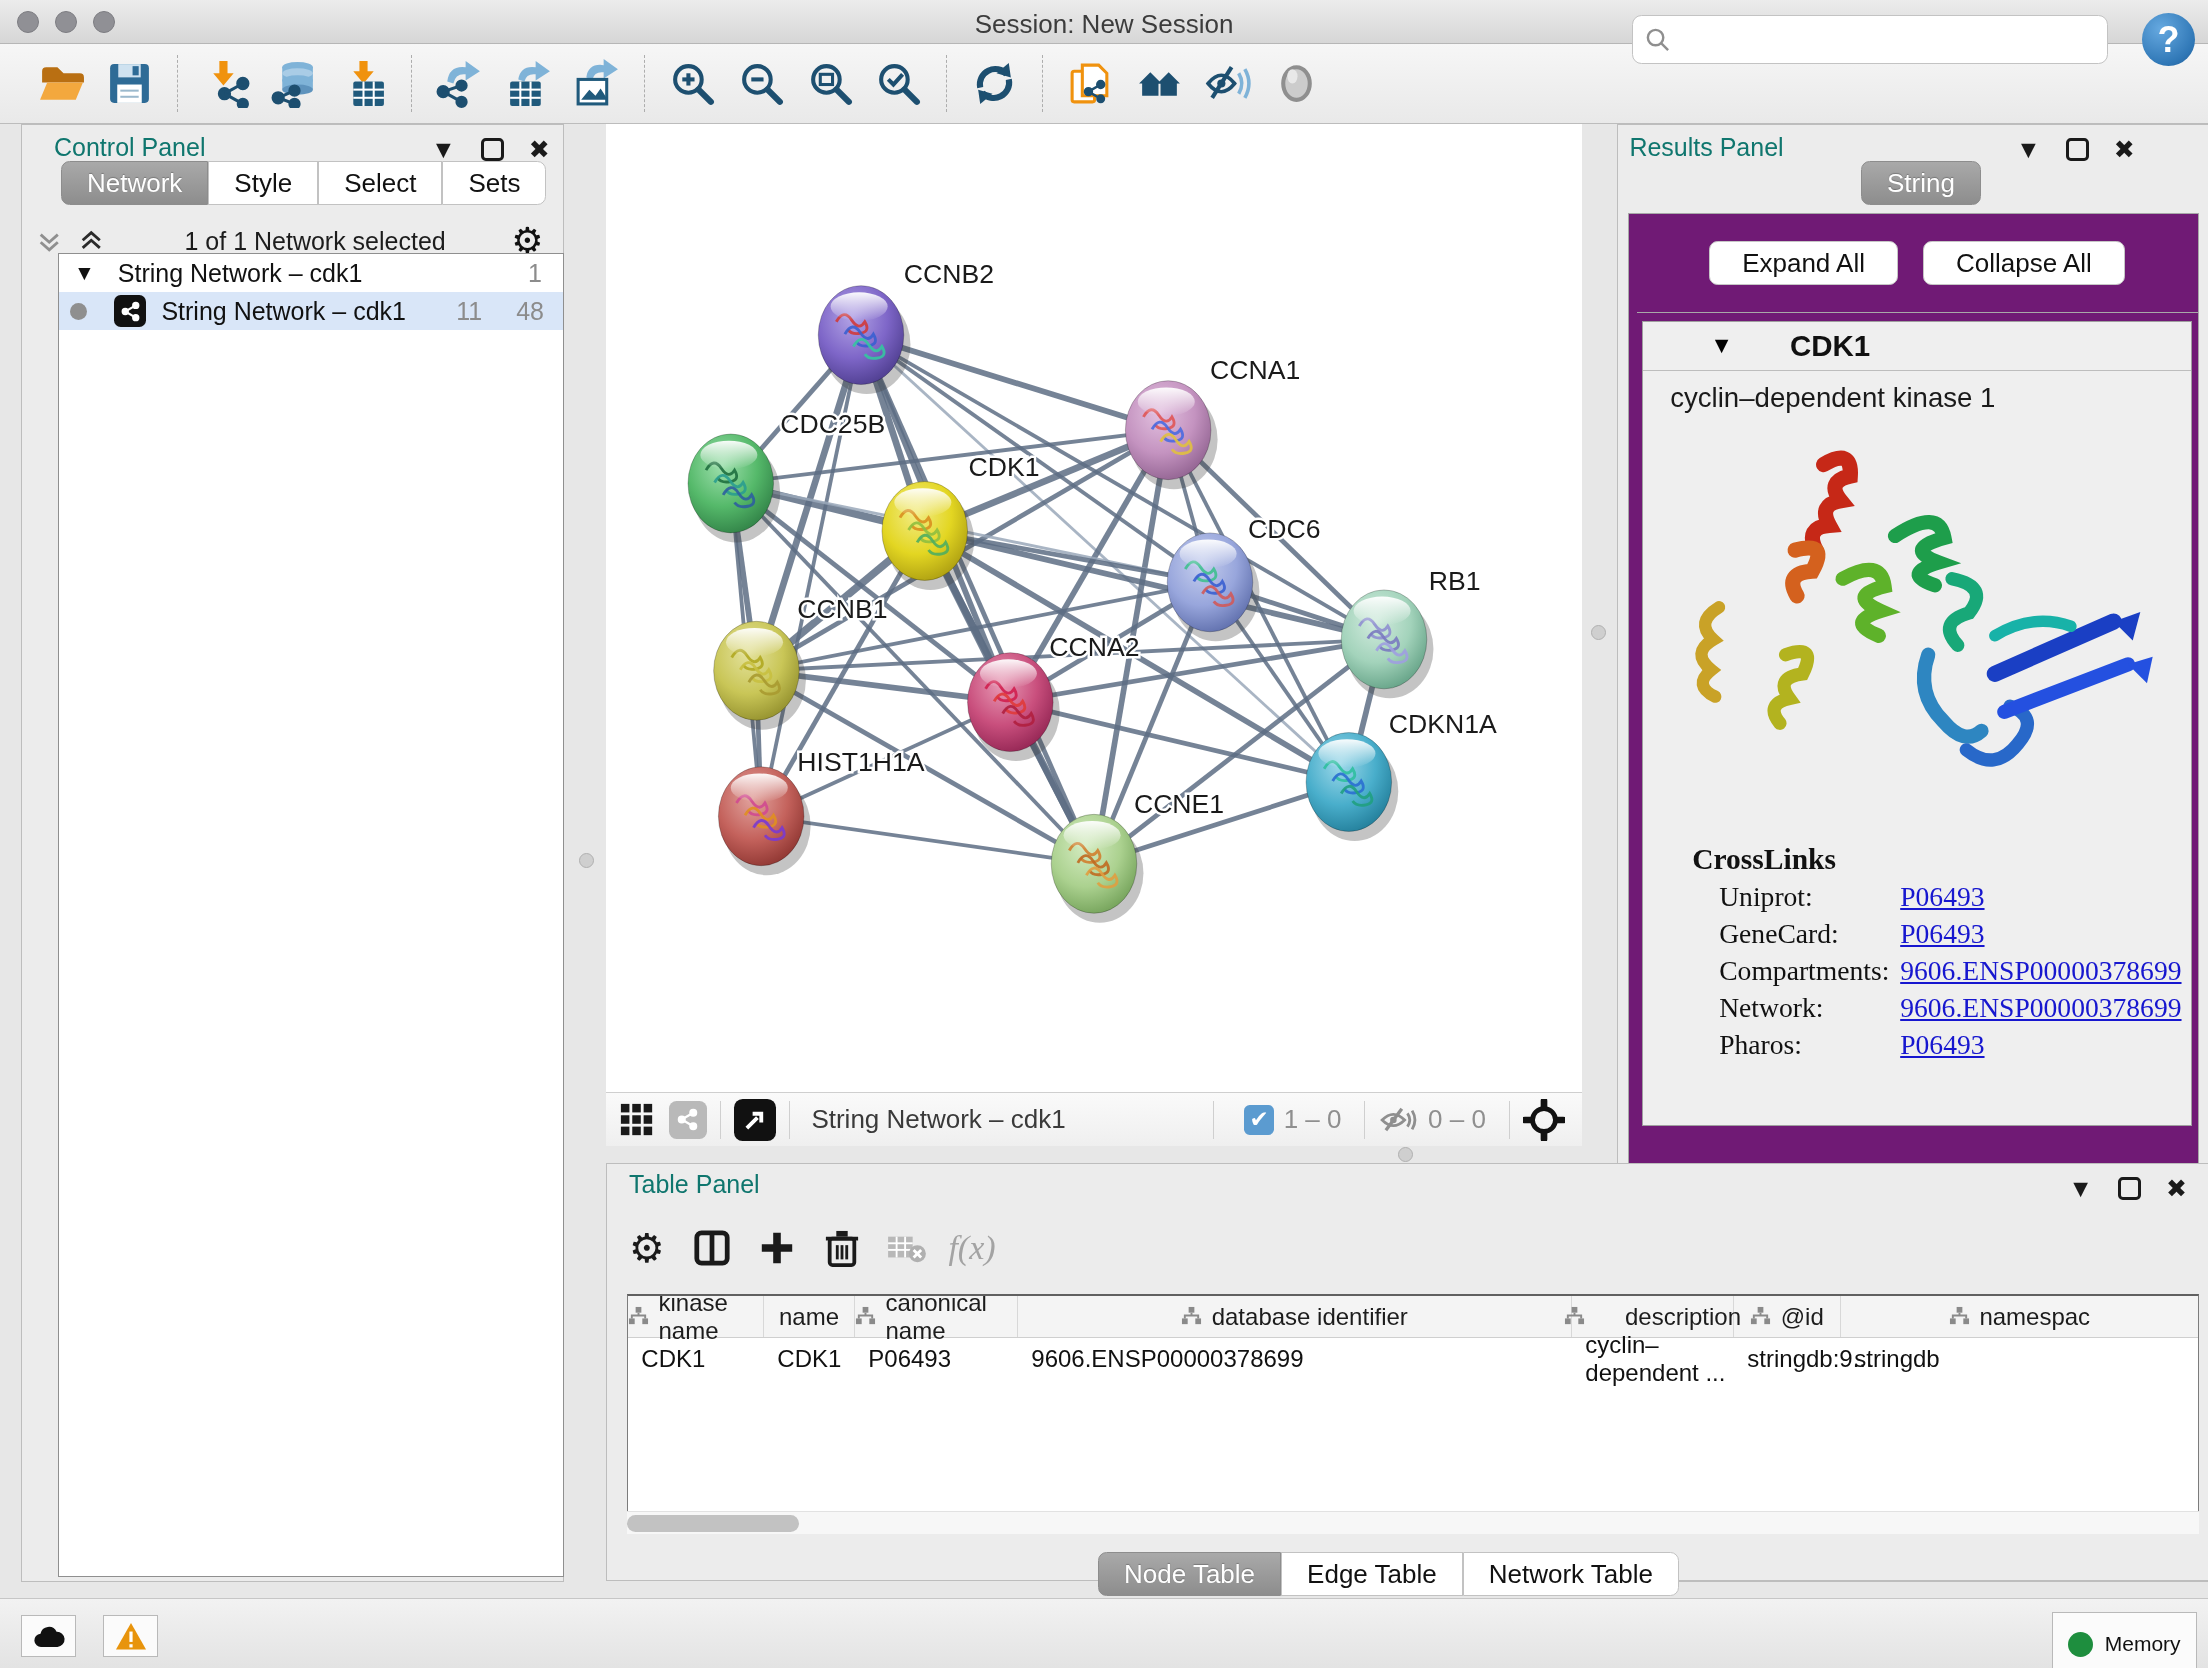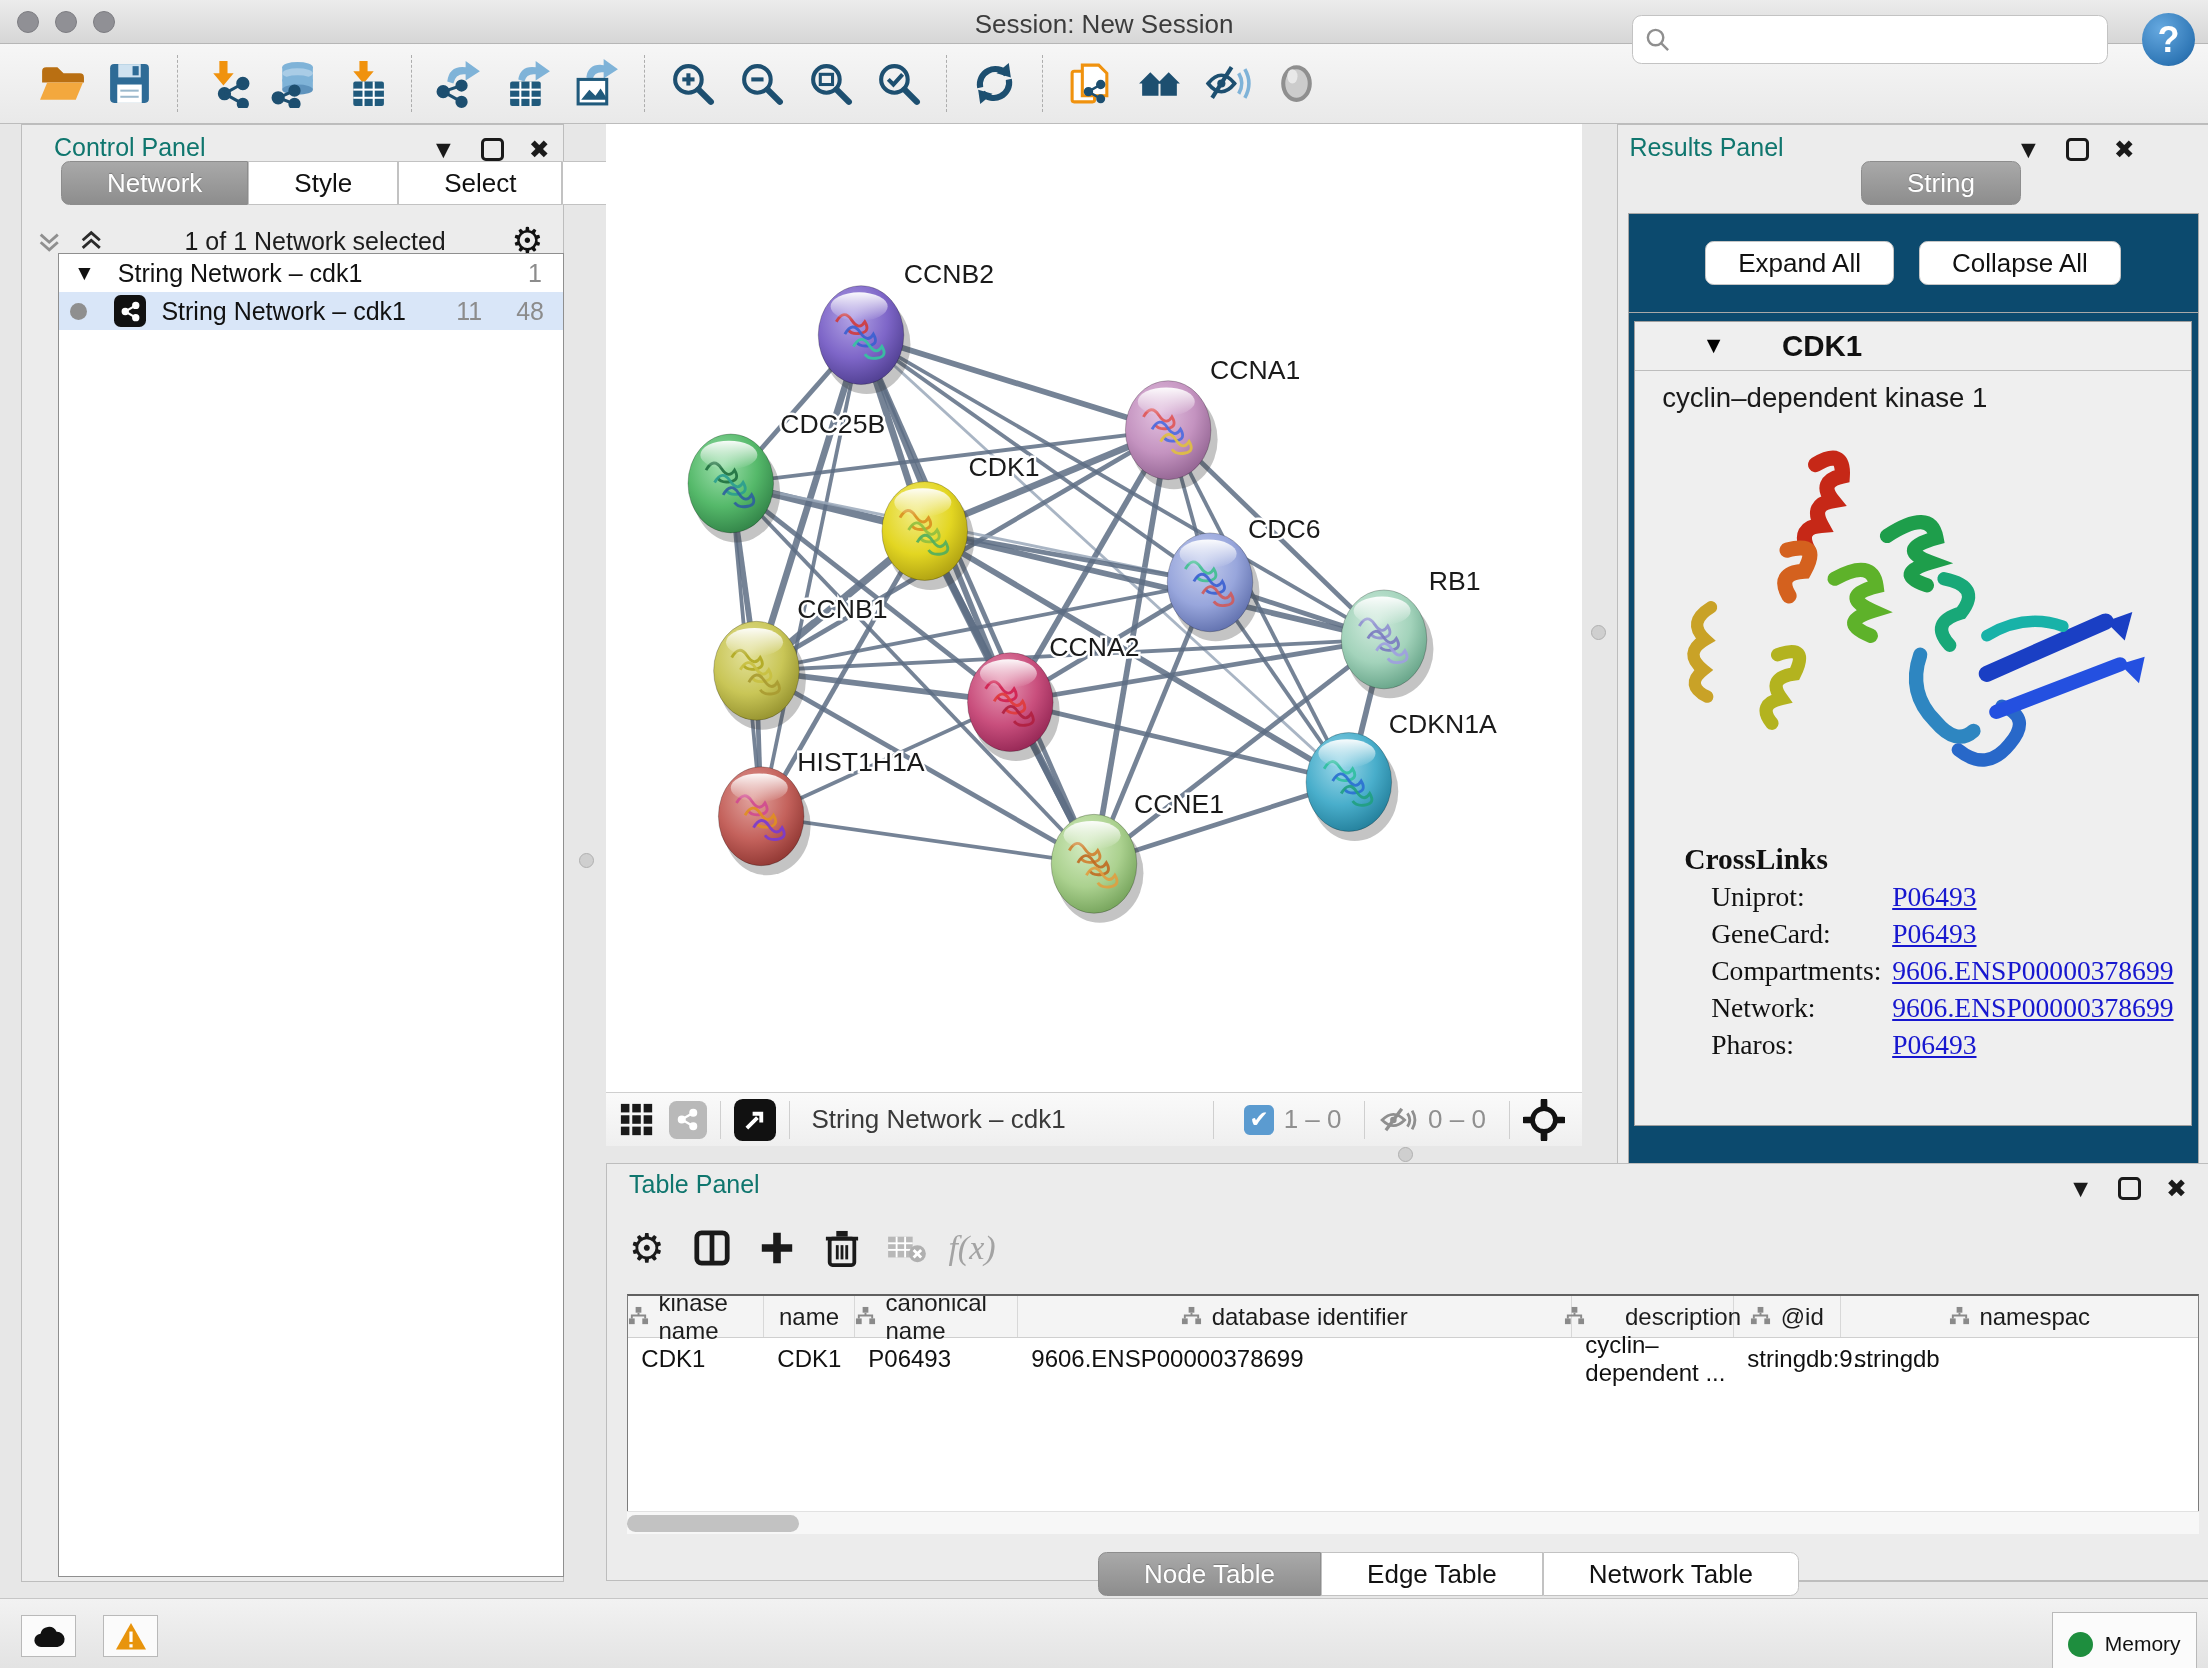--- a/index.html
+++ b/index.html
@@ -26,21 +26,21 @@
     background:radial-gradient(circle at 35% 30%, #66a9e0, #2f77b6 70%, #205a94); color:#fff;
     font-size:36px; font-weight:bold; display:flex; align-items:center; justify-content:center; }
 
   
   .panel-title { font-size:25px; color:#0f766e; }
   .win-icons { position:absolute; display:flex; align-items:center; gap:25px; }
   .wi { font-size:25px; color:#1a1a1a; }
   .wi.square { width:23px; height:23px; border:3.8px solid #1a1a1a; border-radius:4.8px; }
 
   .tab { height:44px; display:inline-flex; align-items:center; justify-content:center;
-    padding:0 45px; font-size:26px; background:#fff; border:1px solid #c2c2c2; color:#111; }
+    padding:0 25px; font-size:26px; background:#fff; border:1px solid #c2c2c2; color:#111; }
   .tab.sel { background:linear-gradient(#a9a9a9,#8d8d8d); color:#fff; border-color:#8d8d8d;
     text-shadow:0 -1px 1px rgba(0,0,0,.25); }
   .tab.first { border-radius:8.6px 0 0 8.6px; }
   .tab.last { border-radius:0 8.6px 8.6px 0; }
 
   
   #control-panel { position:absolute; left:21px; top:124px; width:543px; height:1458px;
     background:#ececec; border:1px solid #bdbdbd; }
   #cp-title { position:absolute; left:32px; top:7.6px; }
   #cp-icons { right:13.3px; top:9.5px; }
@@ -70,21 +70,21 @@
   .splitter-dot { position:absolute; width:15px; height:15px; border-radius:50%;
     background:#cfcfcf; border:1px solid #b0b0b0; }
 
   
   #results-panel { position:absolute; left:1617px; top:124px; width:592px; height:1458px;
     background:#ececec; border:1px solid #bdbdbd; }
   #rp-title { position:absolute; left:11.4px; top:7.6px; }
   #rp-icons { left:398px; top:9.5px; }
   #rp-tab { position:absolute; left:243px; top:36px; border-radius:8.6px; }
   #rp-box { position:absolute; left:9.5px; top:88px; width:571px; height:1170px;
-    background:#0c4a6e; border:1.9px solid #a8a8a8; }
+    background:#701a75; border:1.9px solid #a8a8a8;padding-left:8px; }
   #rp-buttons { display:flex; gap:25px; justify-content:center; padding:27px 0; border-bottom:1.9px solid #a8a8a8; }
   .rp-btn { height:44px; padding:0 32px; background:#fff; border:1px solid #c6c6c6; border-radius:8.6px;
     font-size:26px; display:flex; align-items:center; color:#111; }
   #cdk1-box { margin:7.6px 5.7px 0 5.7px; border:1.9px solid #9f9f9f; background:#efefef; height:805px; position:relative; }
   #cdk1-head { height:49px; display:flex; align-items:center; border-bottom:1.9px solid #bdbdbd; }
   #cdk1-head .tri { margin-left:67px; font-size:23px; }
   #cdk1-name { margin-left:57px; font-size:29.5px; font-weight:bold; color:#111; }
   #cdk1-desc { padding:11.4px 0 0 27px; font-size:27.6px; color:#1a1a1a; }
   #ribbon { position:absolute; left:38px; top:114px; }
   #crosslinks { position:absolute; left:49px; top:521px; font-family:"Liberation Serif","DejaVu Serif",serif; }

